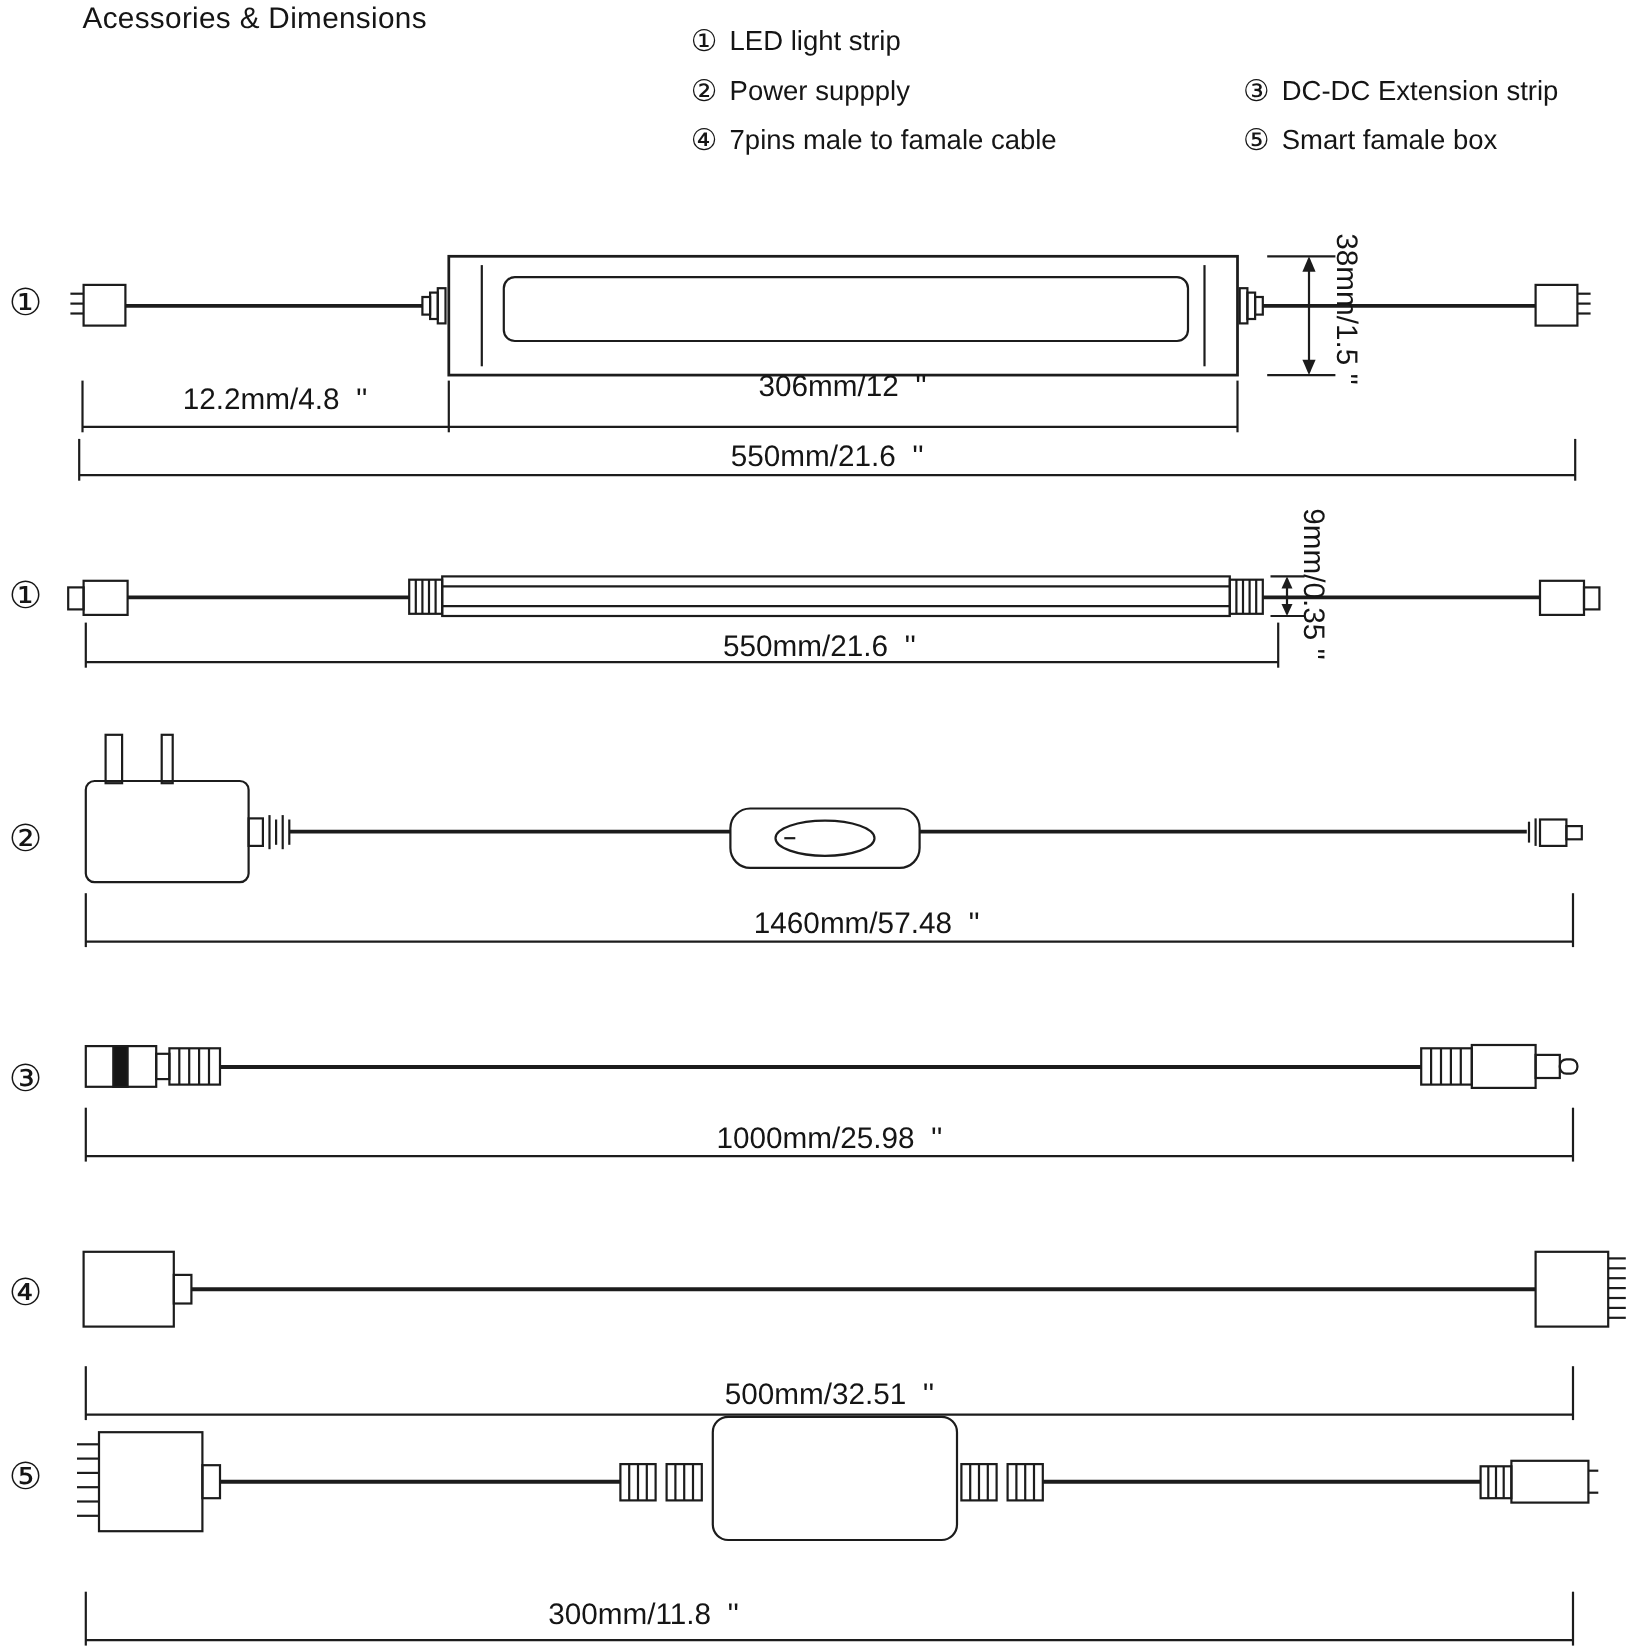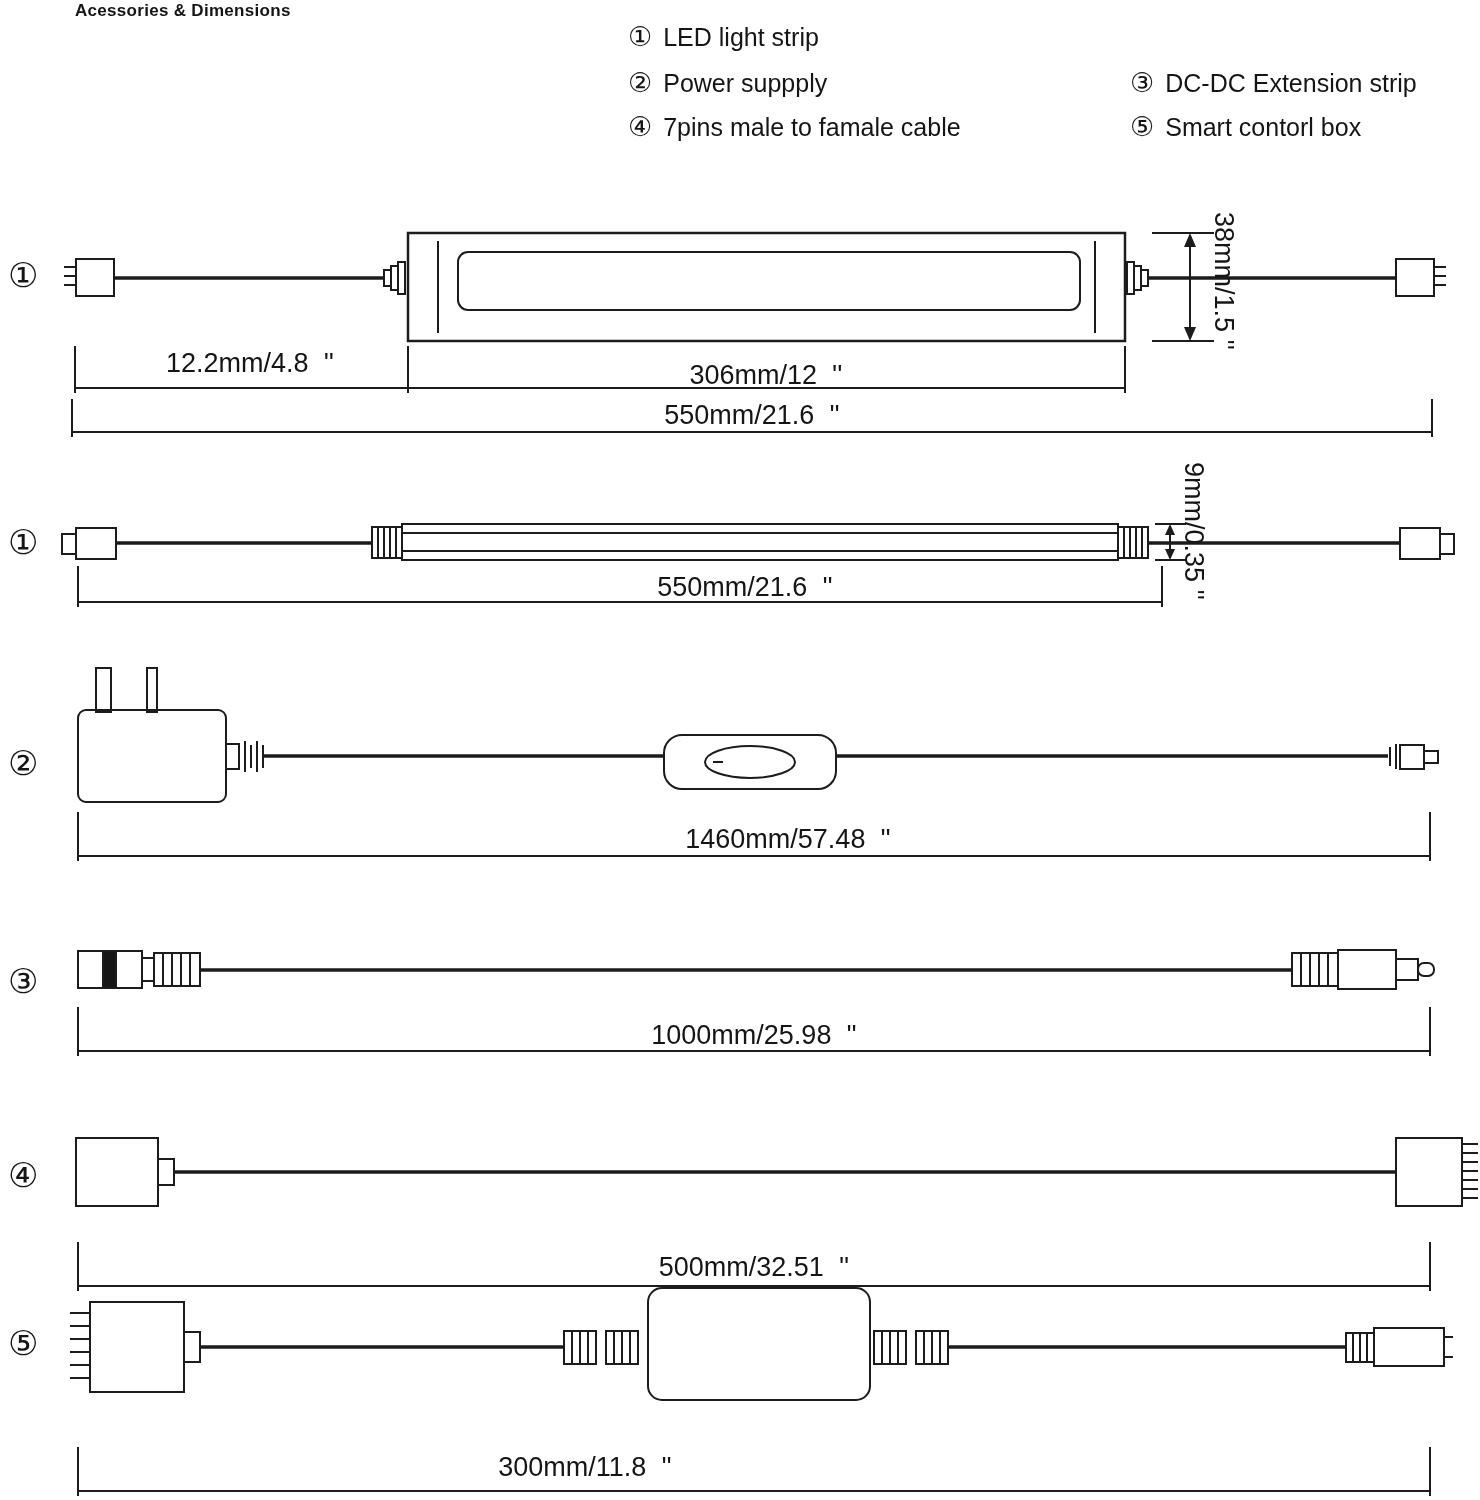--- a/index.html
+++ b/index.html
@@ -1,21 +1,21 @@
 <!DOCTYPE html>
 <html><head>
 <meta charset="utf-8">
 <style>
   * { margin:0; padding:0; box-sizing:border-box; }
   html,body { background:#ffffff; }
   body { font-family:"Liberation Sans","DejaVu Sans",sans-serif; color:#151515; }
   .page { position:relative; width:1480px; height:1500px; background:#fff; overflow:hidden; }
   svg.art { position:absolute; left:0; top:0; }
   .label { position:absolute; white-space:pre; line-height:1.15; }
-  .title { font-size:17px; font-weight:bold; letter-spacing:.3px; }
+  .title { font-size:27px; font-weight:normal; letter-spacing:.3px; }
   .legend-item { font-size:25px; display:flex; align-items:center; gap:11px; }
   .legend-num { font-size:27px; }
   .marker { font-size:34px; line-height:1; }
   .dim { font-size:27px; transform:translateX(-50%);text-align:center; }
   .vdim { font-size:27px; writing-mode:vertical-rl; }
 </style>
 </head>
 <body>
 
 <div class="page">
@@ -220,32 +220,32 @@
   <div class="label legend-item" style="left:1130px;top:68px">
     <span class="legend-num">③</span>
     <span>DC-DC Extension strip</span>
   </div>
   <div class="label legend-item" style="left:628px;top:112px">
     <span class="legend-num">④</span>
     <span>7pins male to famale cable</span>
   </div>
   <div class="label legend-item" style="left:1130px;top:112px">
     <span class="legend-num">⑤</span>
-    <span>Smart contorl box</span>
+    <span>Smart famale box</span>
   </div>
 
   <div class="label marker" style="left:8px;top:258px">①</div>
   <div class="label marker" style="left:8px;top:525px">①</div>
   <div class="label marker" style="left:8px;top:746px">②</div>
   <div class="label marker" style="left:8px;top:964px">③</div>
   <div class="label marker" style="left:8px;top:1158px">④</div>
   <div class="label marker" style="left:8px;top:1326px">⑤</div>
 
   <div class="label dim" style="left:250px;top:348px">12.2mm/4.8  ''</div>
-  <div class="label dim" style="left:766px;top:360px">306mm/12  ''</div>
+  <div class="label dim" style="left:766px;top:336px">306mm/12  ''</div>
   <div class="label dim" style="left:752px;top:400px">550mm/21.6  ''</div>
   <div class="label dim" style="left:745px;top:572px">550mm/21.6  ''</div>
   <div class="label dim" style="left:788px;top:824px">1460mm/57.48  ''</div>
   <div class="label dim" style="left:754px;top:1020px">1000mm/25.98  ''</div>
   <div class="label dim" style="left:754px;top:1252px">500mm/32.51  ''</div>
   <div class="label dim" style="left:585px;top:1452px">300mm/11.8  ''</div>
 
   <div class="label vdim" style="left:1208px;top:212px">38mm/1.5 ''</div>
   <div class="label vdim" style="left:1178px;top:462px">9mm/0.35 ''</div>
 

